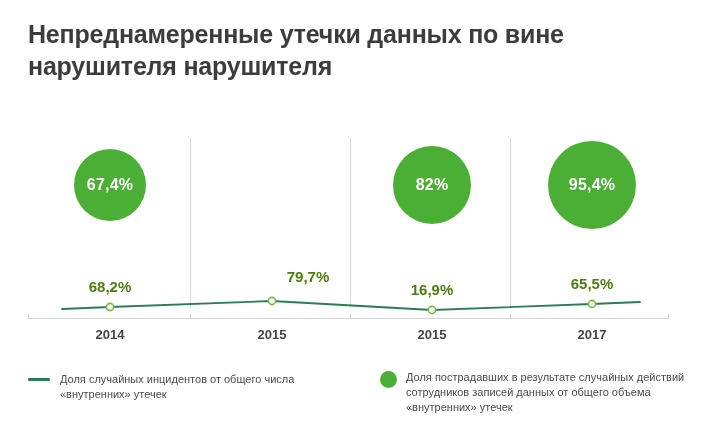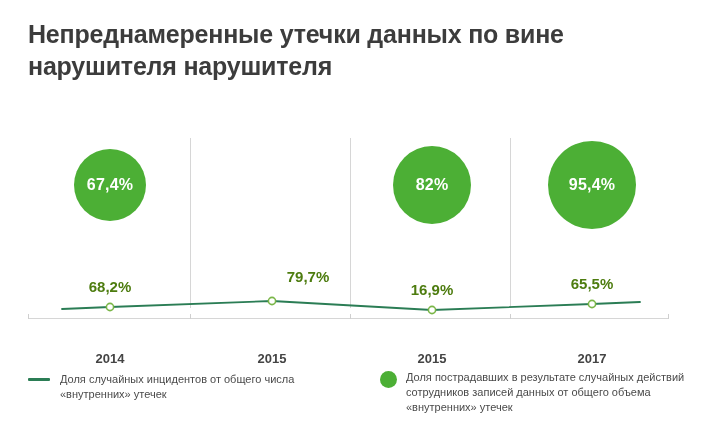--- a/index.html
+++ b/index.html
@@ -102,21 +102,20 @@
     background: #cfcfcf;
   }
   .axis-cat {
     position: absolute;
     top: 9px;
     font-size: 13px;
     font-weight: 700;
     color: #444444;
     transform: translateX(-50%);
     white-space: nowrap;
-    margin-top: 24px;
   }
 
   
   #legend {
     position: absolute;
     left: 0;
     top: 368px;
     width: 570px;
     height: 64px;
   }

